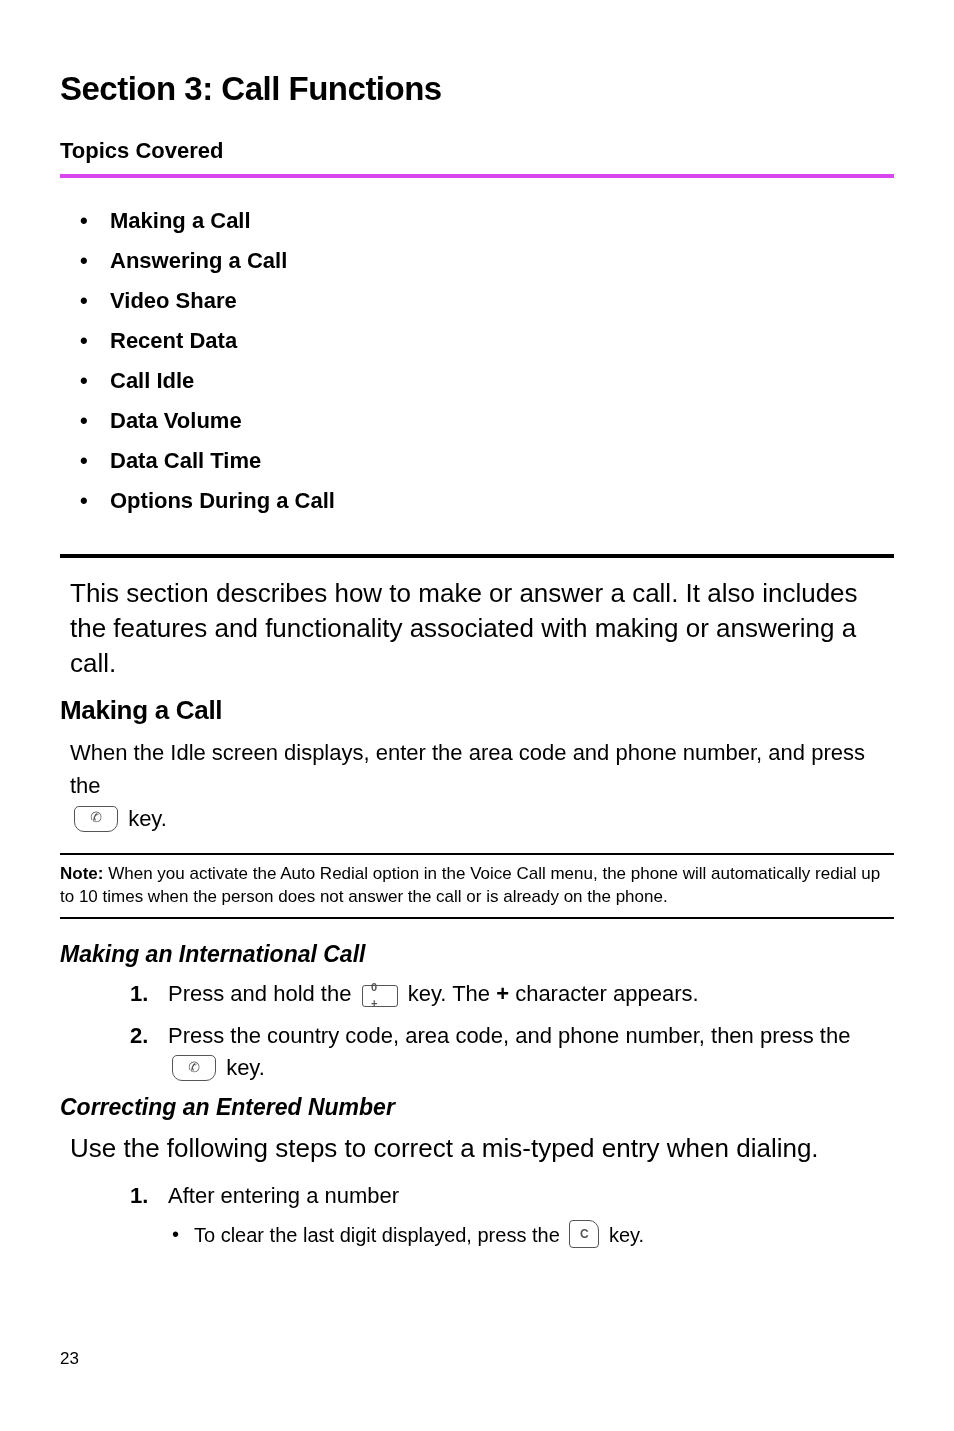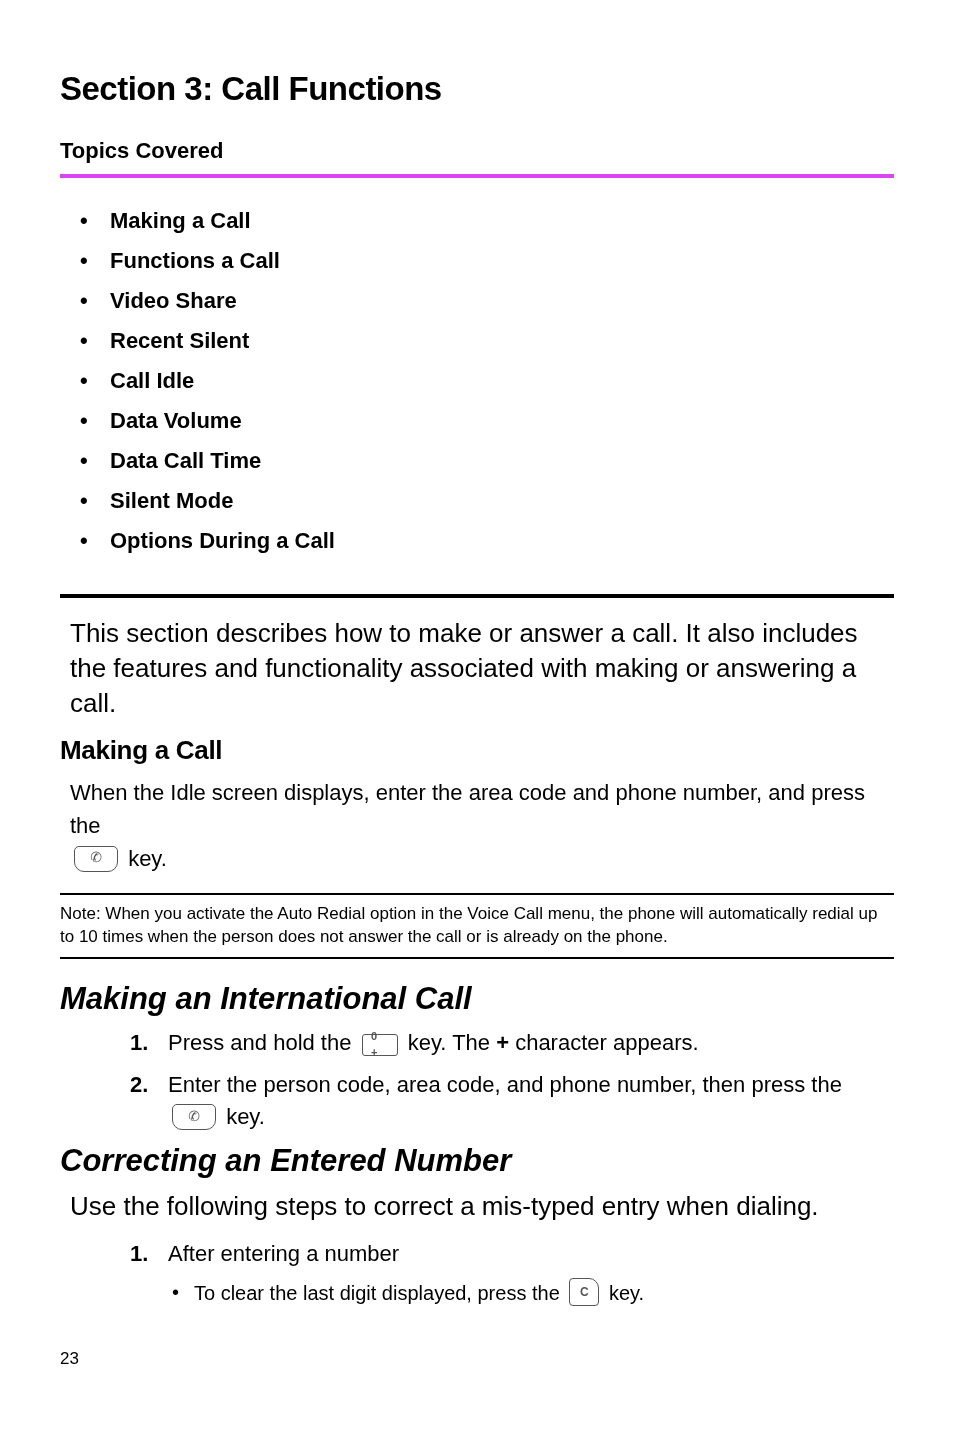--- a/index.html
+++ b/index.html
@@ -124,23 +124,23 @@
   }
   .note-block {
     border-top: 2px solid #000;
     border-bottom: 2px solid #000;
     padding: 8px 0;
     margin: 18px 0 22px 0;
     font-size: 17px;
     line-height: 1.35;
     font-stretch: condensed;
   }
-  .note-block b { font-weight: 400; }
+  .note-block b { font-weight: 700; }
   .subsubhead {
-    font-size: 31px;
+    font-size: 23px;
     font-weight: 800;
     font-style: italic;
     margin-top: 6px;
     margin-bottom: 10px;
   }
   .ol {
     list-style: none;
     margin-left: 70px;
   }
   .ol > li {
@@ -184,27 +184,26 @@
 <body>
 
 <div class="page">
 
   <h1 class="section-title">Section 3:  Call Functions</h1>
 
   <div class="topics-header">Topics Covered</div>
 
   <ul class="topics-list">
     <li>Making a Call</li>
-    <li>Functions a Call</li>
+    <li>Answering a Call</li>
     <li>Video Share</li>
-    <li>Recent Silent</li>
+    <li>Recent Data</li>
     <li>Call Idle</li>
     <li>Data Volume</li>
     <li>Data Call Time</li>
-    <li>Silent Mode</li>
     <li>Options During a Call</li>
   </ul>
 
   <hr class="divider">
 
   <p class="body-para">This section describes how to make or answer a call. It also includes the features and functionality associated with making or answering a call.</p>
 
   <h2 class="subhead">Making a Call</h2>
 
   <div class="inline-row">
@@ -223,21 +222,21 @@
     <li>
       <span class="num">1.</span>
       <span>Press and hold the </span>
       <span class="icon-key zero-plus"><span class="kp">0 +</span></span>
       <span> key. The </span>
       <b>+</b>
       <span> character appears.</span>
     </li>
     <li>
       <span class="num">2.</span>
-      <span>Enter the person code, area code, and phone number, then press the </span><br>
+      <span>Press the country code, area code, and phone number, then press the </span><br>
       <span class="icon-key"><span class="phone">✆</span></span>
       <span> key.</span>
     </li>
   </ol>
 
   <h3 class="subsubhead">Correcting an Entered Number</h3>
 
   <p class="body-para" style="margin-left:10px;">Use the following steps to correct a mis-typed entry when dialing.</p>
 
   <ol class="ol">

